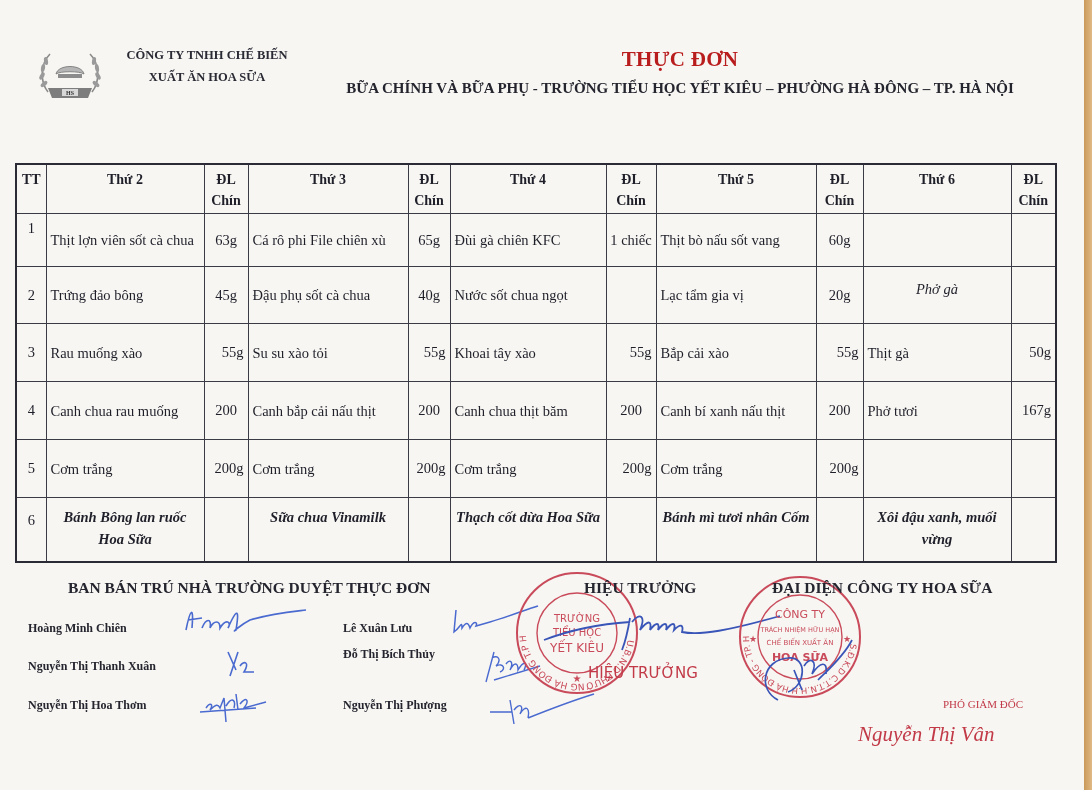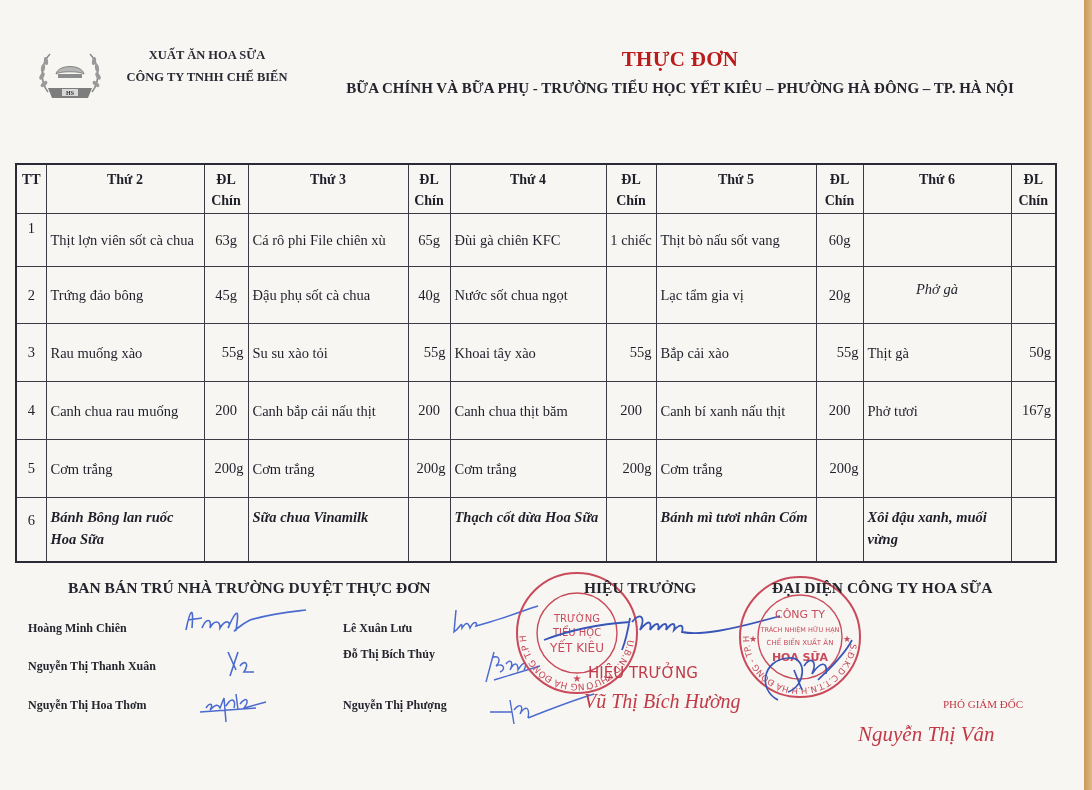--- a/index.html
+++ b/index.html
@@ -39,21 +39,21 @@
   table.menu td, table.menu th {
     border:1px solid #3b3b46; padding:2px 4px; vertical-align:middle;
   }
   table.menu th { font-weight:bold; font-size:14px; vertical-align:top; text-align:center; padding-top:4px; line-height:21px; }
   table.menu td.tt { text-align:center; vertical-align:top; padding-top:6px; }
   table.menu tr.r2 td.tt, table.menu tr.r3 td.tt, table.menu tr.r4 td.tt, table.menu tr.r5 td.tt { vertical-align:middle; padding-top:2px; }
   table.menu td.dl { text-align:center; padding:2px 1px; }
   table.menu td.dl.right { text-align:right; padding-right:4px; }
   table.menu td.dish { line-height:20px; }
   table.menu td.center-it { text-align:center; font-style:italic; }
-  table.menu tr.snack td.dish { font-style:italic; font-weight:bold; vertical-align:top; padding-top:8px; line-height:22px; }
+  table.menu tr.snack td.dish { font-style:italic; font-weight:bold; vertical-align:top; padding-top:8px; line-height:22px;text-align:center; }
   table.menu tr.snack td.tt { vertical-align:top; padding-top:14px; }
 
   
   .sig-head { position:absolute; font-weight:bold; font-size:15.5px; color:#25252f; }
   .sig-name { position:absolute; font-weight:bold; font-size:12px; color:#25252f; }
   .scribble { position:absolute; }
   .stamp { position:absolute; }
   .red-text { position:absolute; color:#c23a48; }
 </style>
 </head>
@@ -78,22 +78,22 @@
         <ellipse cx="58" cy="17" rx="4" ry="2" transform="rotate(100 58 17)"></ellipse>
       </g>
       <path d="M20 30 C22 20 46 20 48 30 C44 27 24 27 20 30 Z" fill="#b5b5b5" stroke="#707070" stroke-width="0.8"></path>
       <rect x="22" y="30" width="24" height="4" fill="#8c8c8c"></rect>
       <path d="M12 44 L56 44 L52 54 L16 54 Z" fill="#7d7d7d"></path>
       <rect x="26" y="45" width="16" height="7" fill="#d8d8d8"></rect>
       <text x="34" y="51" font-size="6" text-anchor="middle" fill="#333" font-family="Liberation Serif, serif" font-weight="bold">HS</text>
     </svg>
   </div>
   <div class="company">
+    <div>CÔNG TY TNHH CHẾ BIẾN</div>
     <div>XUẤT ĂN HOA SỮA</div>
-    <div>CÔNG TY TNHH CHẾ BIẾN</div>
   </div>
 
   <div class="title">THỰC ĐƠN</div>
   <div class="subtitle">BỮA CHÍNH VÀ BỮA PHỤ - TRƯỜNG TIỂU HỌC YẾT KIÊU – PHƯỜNG HÀ ĐÔNG – TP. HÀ NỘI</div>
 
   <table class="menu">
     <colgroup>
       <col style="width:30px">
         <col style="width:158px">
         <col style="width:44px">
@@ -249,21 +249,20 @@
     <text x="65" y="114" font-size="10" text-anchor="middle" fill="#c94a5a">★</text>
   </svg>
 
   <div class="sig-head" style="left:584px; top:579px;">HIỆU TRƯỞNG</div>
 
   <svg class="scribble" style="left:540px; top:600px;" width="250" height="70">
     <path d="M4 40 C30 30 60 24 90 22 M90 18 C88 30 86 40 82 50 M92 22 C100 12 106 16 100 30 C108 20 112 20 110 30 C116 22 120 22 118 30 C124 22 128 22 126 30 C132 22 136 22 134 30 C140 24 144 24 142 32 C160 36 190 30 240 16" fill="none" stroke="#3a55b8" stroke-width="1.8"></path>
   </svg>
 
   <div class="red-text" style="left:588px; top:664px; font-family:'DejaVu Sans',sans-serif; font-size:15px;">HIỆU TRƯỞNG</div>
-  <div class="red-text" style="left:584px; top:690px; font-family:'Liberation Serif',serif; font-style:italic; font-size:20px;">Vũ Thị Bích Hường</div>
 
   <svg class="stamp" style="left:735px; top:572px;" width="130" height="130">
     <circle cx="65" cy="65" r="60" fill="none" stroke="#c94a5a" stroke-width="2"></circle>
     <circle cx="65" cy="65" r="42" fill="none" stroke="#c94a5a" stroke-width="1.4"></circle>
     <defs>
         <path id="ringB" d="M65 65 m-51 0 a51 51 0 1 1 102 0 a51 51 0 1 1 -102 0"></path>
       </defs>
     <text font-size="8.5" fill="#c94a5a" font-family="DejaVu Sans, sans-serif"><textPath href="#ringB" startOffset="52%">S.Đ.K.D C.T.T.N.H.H HÀ ĐÔNG - TP. HÀ NỘI</textPath></text>
     <text x="65" y="46" font-size="11" text-anchor="middle" fill="#c94a5a" font-family="DejaVu Sans, sans-serif">CÔNG TY</text>
     <text x="65" y="60" font-size="6.5" text-anchor="middle" fill="#c94a5a" font-family="DejaVu Sans, sans-serif">TRÁCH NHIỆM HỮU HẠN</text>

